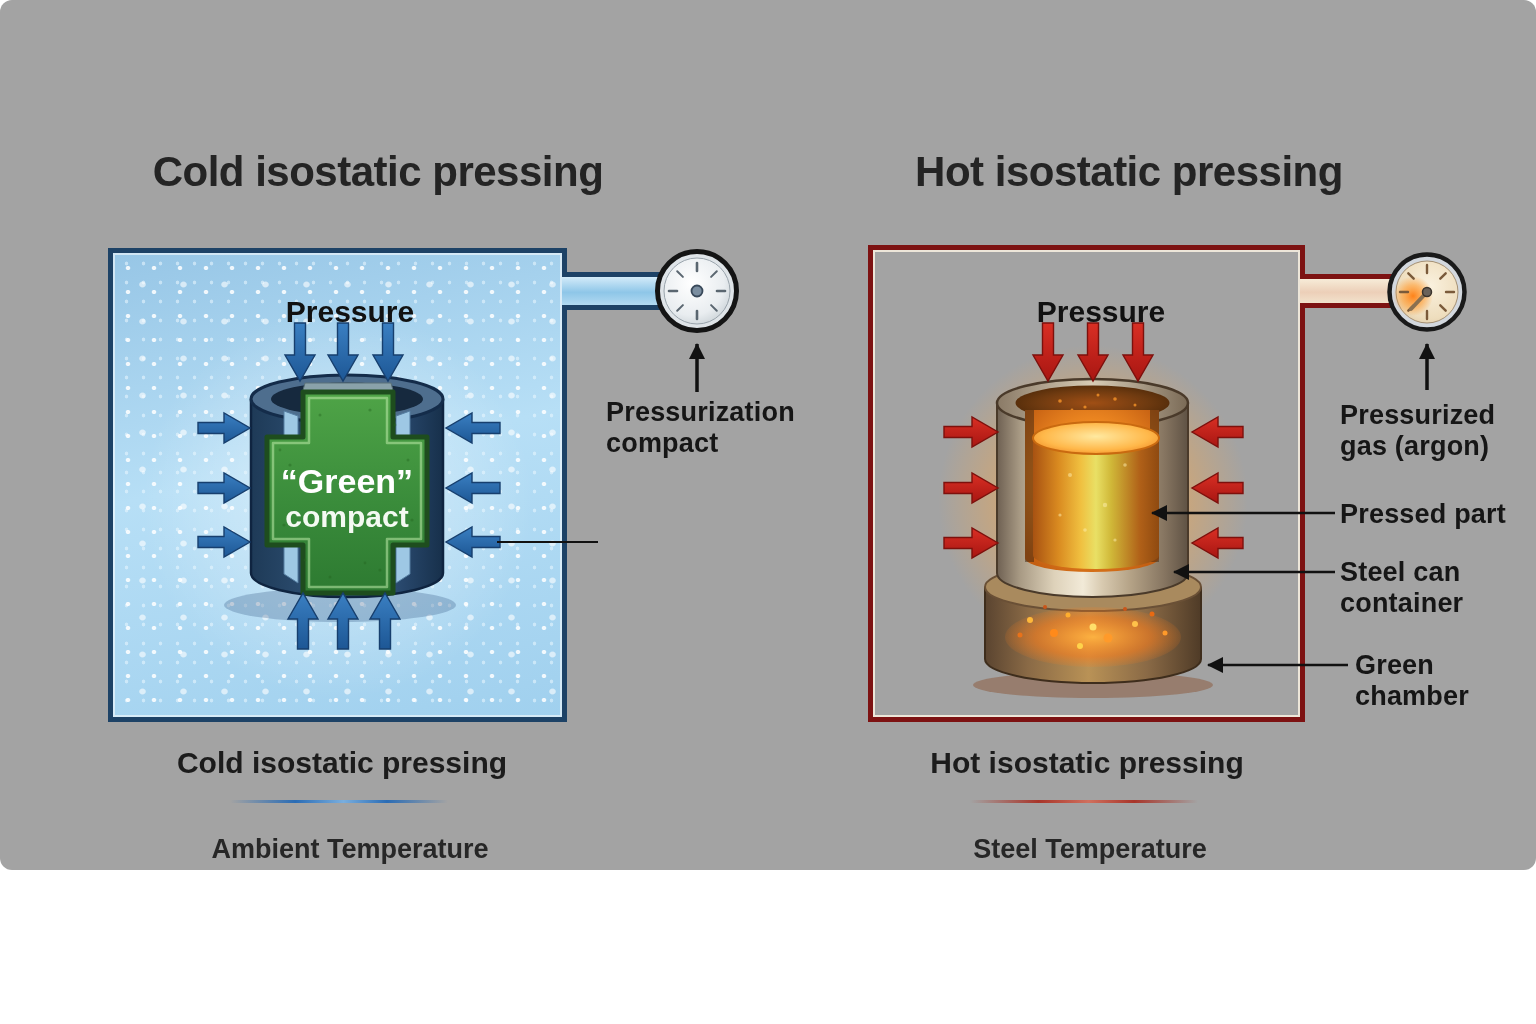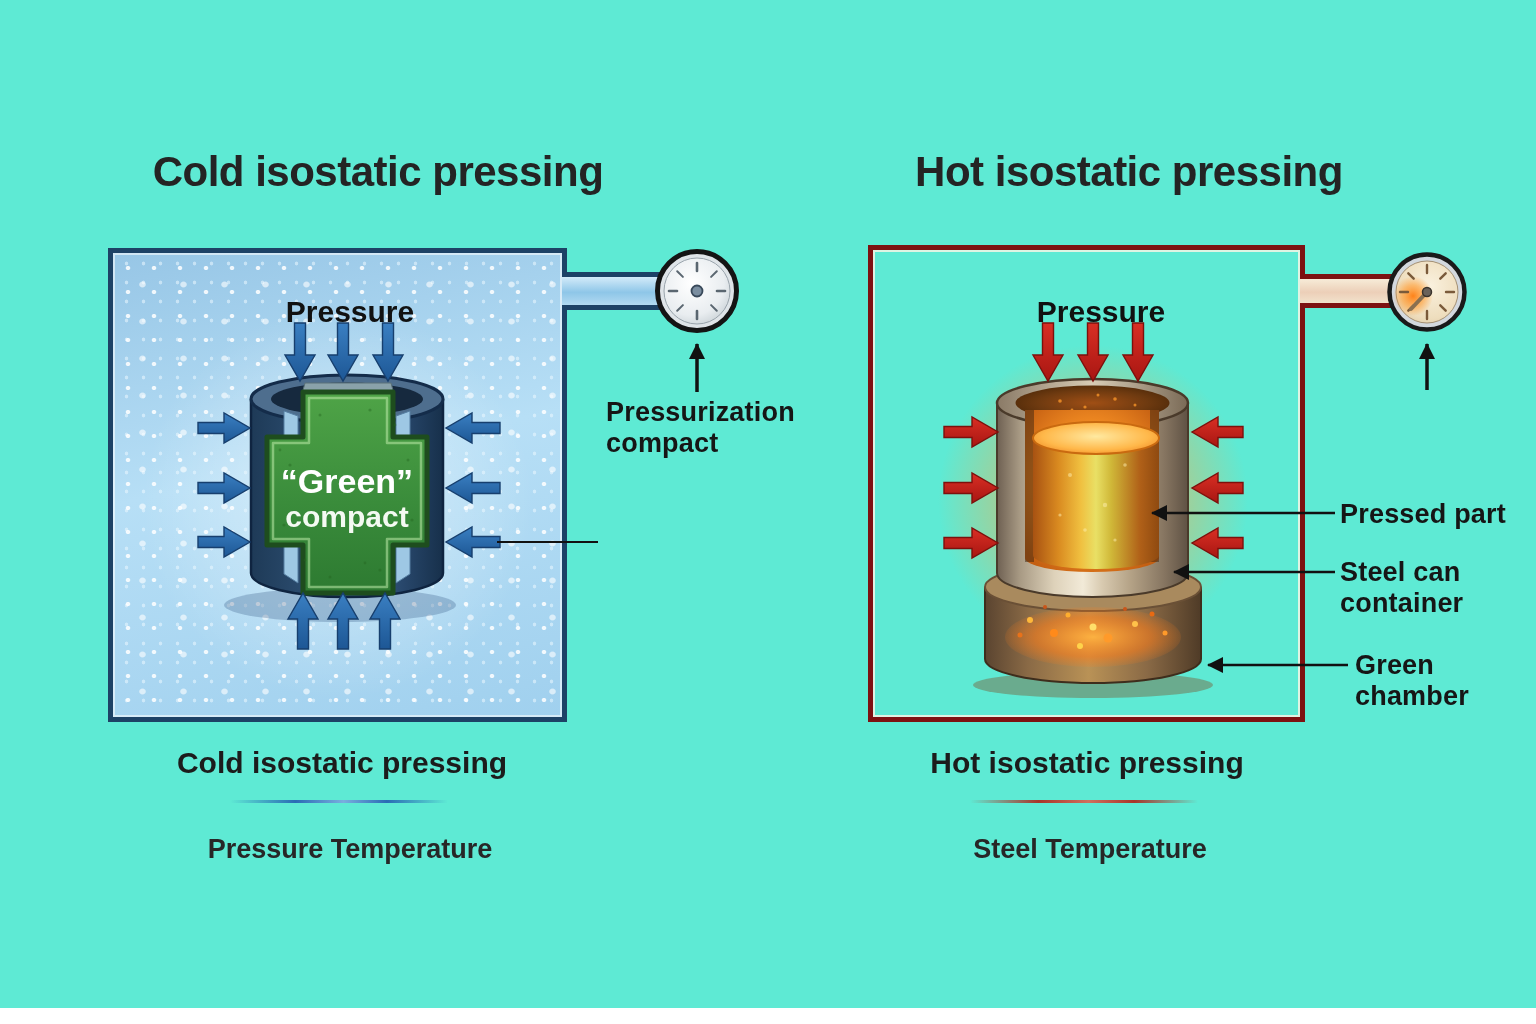--- a/index.html
+++ b/index.html
@@ -1,19 +1,20 @@
 <!DOCTYPE html>
 <html><head>
 <meta charset="utf-8">
 <style>
   html,body{margin:0;padding:0;background:#ffffff;}
   #stage{
-    position:relative;width:1536px;height:1008px;overflow:hidden;
-    background:#5eead4;
+    position:relative;width:1536px;height:870px;overflow:hidden;
+    background:#a3a3a3;
     font-family:"Liberation Sans",sans-serif;
+    border-radius:12px;
   }
   .title{
     position:absolute;width:560px;text-align:center;
     font:700 42px/46px "Liberation Sans",sans-serif;color:#242424;letter-spacing:-.5px;
   }
   .caption{
     position:absolute;width:460px;text-align:center;
     font:700 30px/34px "Liberation Sans",sans-serif;color:#1c1c1c;
   }
   .temp{
@@ -376,28 +377,30 @@
     <line x1="1335" y1="572" x2="1174" y2="572" stroke="#111" stroke-width="2.5" marker-end="url(#ah)"></line>
     <line x1="1348" y1="665" x2="1208" y2="665" stroke="#111" stroke-width="2.5" marker-end="url(#ah)"></line>
   </svg>
 
   <div class="pressure" style="left:220px;top:284px;z-index:6;">Pressure</div>
   <div class="pressure" style="left:971px;top:284px;z-index:6;">Pressure</div>
 
   <div class="lbl" style="left:606px;top:397px;z-index:6;">Pressurization
 compact</div>
 
+  <div class="lbl" style="left:1340px;top:400px;z-index:6;">Pressurized
+gas (argon)</div>
   <div class="lbl" style="left:1340px;top:499px;z-index:6;">Pressed part</div>
   <div class="lbl" style="left:1340px;top:557px;z-index:6;">Steel can
 container</div>
   <div class="lbl" style="left:1355px;top:650px;z-index:6;">Green
 chamber</div>
 
   <div class="caption" style="left:112px;top:746px;">Cold isostatic pressing</div>
   <div class="caption" style="left:857px;top:746px;">Hot isostatic pressing</div>
 
   <div class="divider cold"></div>
   <div class="divider hot"></div>
 
-  <div class="temp" style="left:120px;top:834px;">Pressure Temperature</div>
+  <div class="temp" style="left:120px;top:834px;">Ambient Temperature</div>
   <div class="temp" style="left:860px;top:834px;">Steel Temperature</div>
 
 </div>
 
 </body></html>

